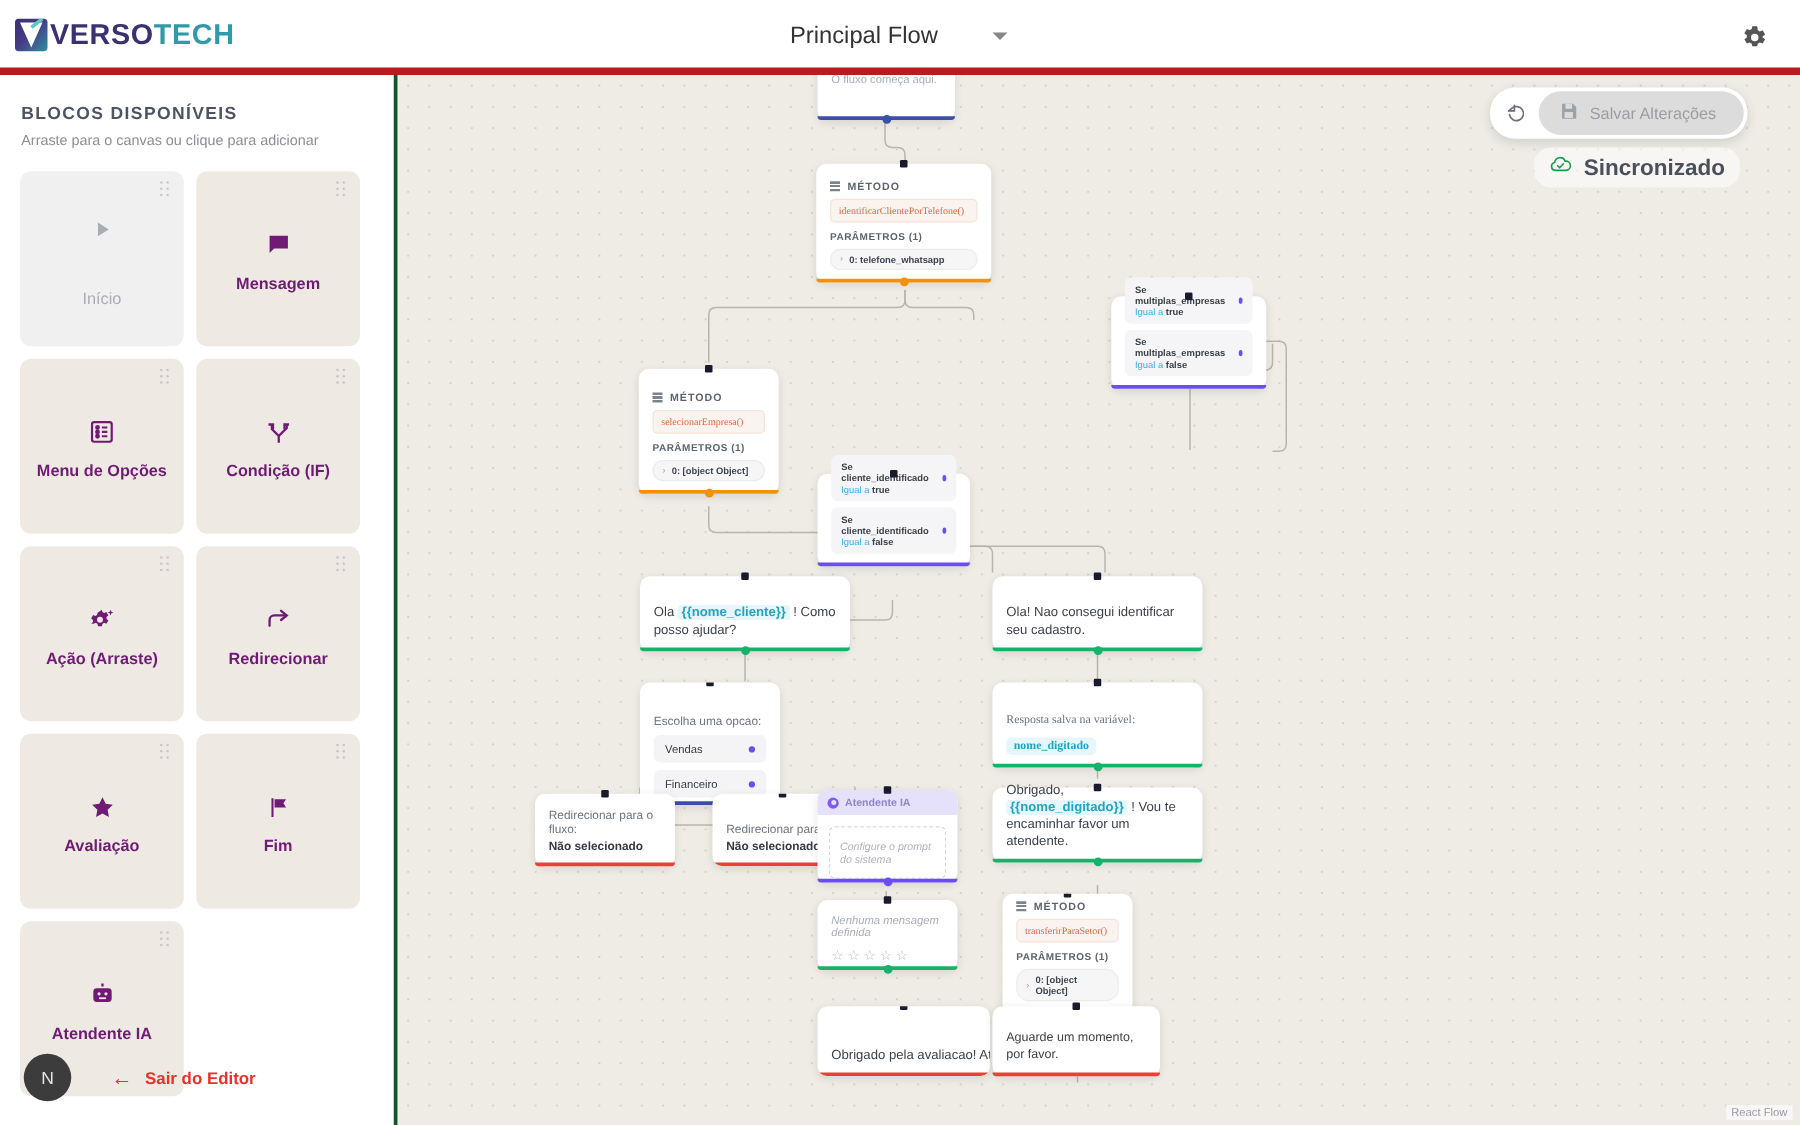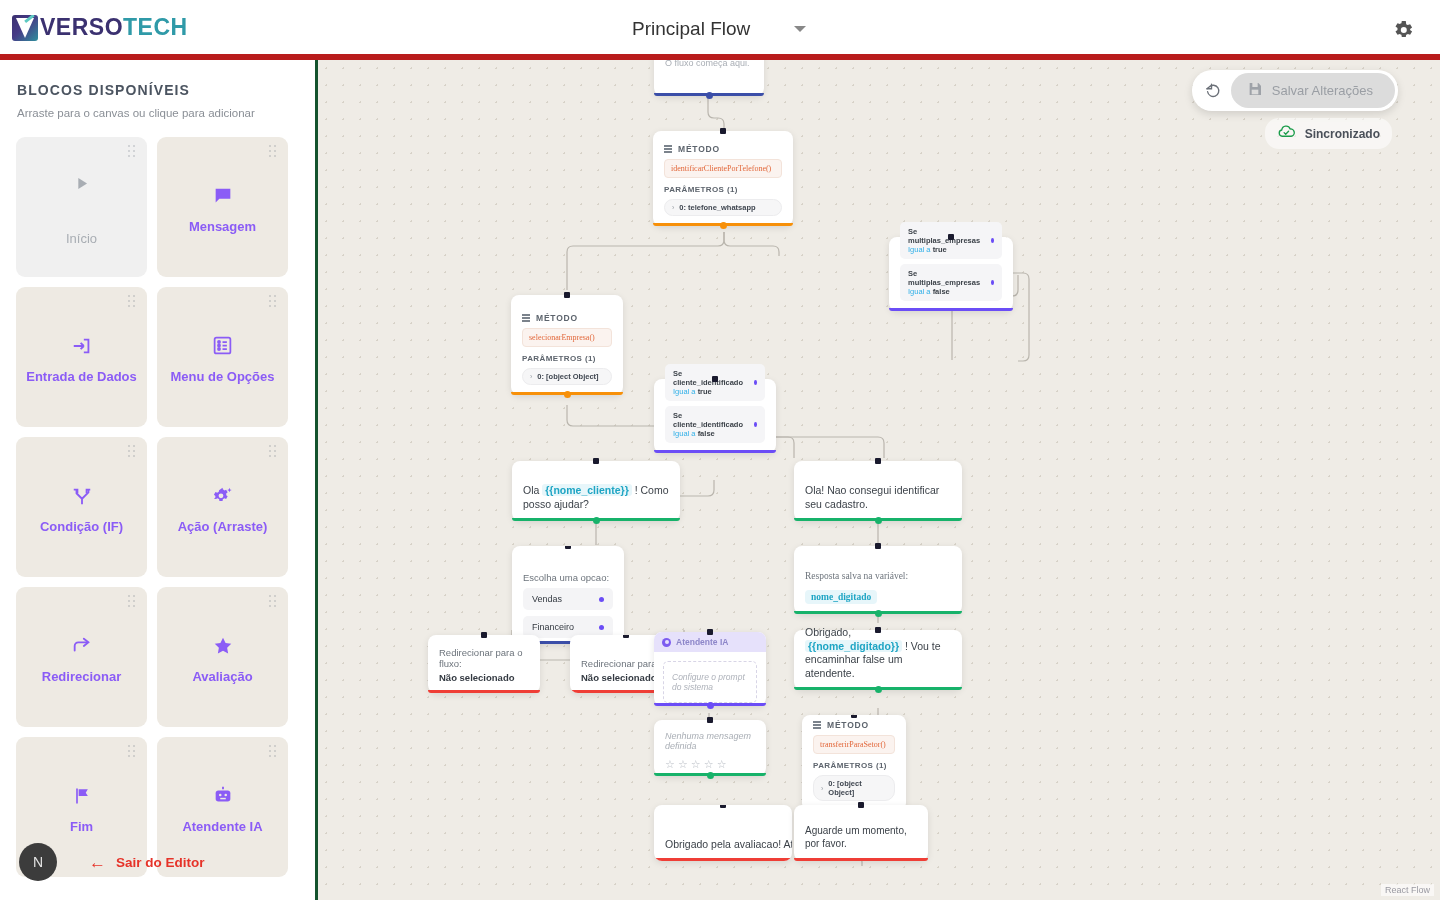--- a/index.html
+++ b/index.html
@@ -53,21 +53,21 @@
     position: absolute; top: 60px; left: 0; width: 318px; height: 840px;
     background: #ffffff; border-right: 3px solid #14532d; z-index: 30;
   }
   .side-title { font-size: 14px; font-weight: 700; letter-spacing: 1.1px; color: #4b5460; padding: 22px 0 0 17px; }
   .side-sub { font-size: 11.5px; color: #8a8f96; padding: 9px 0 0 17px; }
 
   .blocks { display: grid; grid-template-columns: 131px 131px; gap: 10px 10px; padding: 18px 0 0 16px; }
   .block {
     position: relative; height: 140px; border-radius: 9px; background: #eeeae3;
     display: flex; flex-direction: column; align-items: center; justify-content: center;
-    cursor: grab; color: #8b5cf6; user-select: none;
+    cursor: grab; color: #701a75; user-select: none;
   }
   .block.disabled { background: #f0f0f0; color: #a8adb3; cursor: default; gap: 24px; }
   .block .bicon { height: 30px; display: flex; align-items: center; justify-content: center; margin-bottom: 8px; }
   .block .blabel { font-size: 13px; font-weight: 700; }
   .block.disabled .blabel { font-weight: 400; color: #a8adb3; }
   .grip { position: absolute; right: 9px; top: 8px; width: 10px; height: 14px; opacity: .35; }
   .grip i { position: absolute; width: 2px; height: 2px; background: #7b838c; border-radius: 50%; }
 
   .side-footer { position: absolute; left: 0; bottom: 0; width: 318px; height: 76px; display: flex; align-items: center; }
   .avatar {
@@ -127,21 +127,21 @@
   .ai-dot:after { content:""; position:absolute; inset:2.5px; background:#e6e1fb; border-radius:50%; }
   .ai-box { margin: 9px 9px 0 9px; border: 1px dashed #d8d5e6; border-radius: 5px; padding: 10px 8px; font-size: 8.5px; font-style: italic; color: #aeb2ba; }
 
   .stars { display: flex; gap: 5px; margin-top: 7px; color: #b9bec5; font-size: 11px; }
 
   
   .save-wrap { position: absolute; right: 42px; top: 10px; display: flex; align-items: center; background: #fff; border-radius: 20px; box-shadow: 0 3px 9px rgba(0,0,0,.13); padding: 3px; z-index: 20; }
   .undo-btn { width: 36px; height: 34px; display: flex; align-items: center; justify-content: center; color: #6b7078; cursor: pointer; }
   .save-btn { display: flex; align-items: center; gap: 9px; background: #dcdcdc; color: #9a9ea4; border-radius: 18px; padding: 8px 22px 8px 16px; font-size: 13px; cursor: default; }
   .sync { position: absolute; right: 48px; top: 58px; display: flex; align-items: center; gap: 9px; background: rgba(255,255,255,.55); border-radius: 14px; padding: 4px 12px; z-index: 20; }
-  .sync .txt { font-size: 12px; font-weight: 700; color: #4a5059; }
+  .sync .txt { font-size: 18px; font-weight: 700; color: #4a5059; }
   .reactflow { position: absolute; right: 6px; bottom: 4px; font-size: 9px; color: #9a9aa2; background: rgba(255,255,255,.6); padding: 1px 4px; }
 </style>
 </head>
 <body>
 
 <div id="app">
 
   <div class="topbar">
     <div class="logo-wrap">
       <div class="logo-mark"></div>
@@ -195,37 +195,20 @@
             <i style="left:5px;top:10px"></i>
           </span>
         <span class="bicon">
             <svg width="22" height="22" viewBox="0 0 24 24" fill="currentColor">
               <path d="M4 4h16v11H8l-4 4z"></path>
             </svg>
           </span>
         <span class="blabel">Mensagem</span>
       </div>
 
-      <div class="block">
-        <span class="grip">
-            <i style="left:0;top:0"></i>
-            <i style="left:5px;top:0"></i>
-            <i style="left:0;top:5px"></i>
-            <i style="left:5px;top:5px"></i>
-            <i style="left:0;top:10px"></i>
-            <i style="left:5px;top:10px"></i>
-          </span>
-        <span class="bicon">
-            <svg width="22" height="22" viewBox="0 0 24 24" fill="none" stroke="currentColor" stroke-width="2">
-              <path d="M14 5h5v14h-5"></path>
-              <path d="M3 12h11m0 0l-3.5-3.5M14 12l-3.5 3.5"></path>
-            </svg>
-          </span>
-        <span class="blabel">Entrada de Dados</span>
-      </div>
 
       <div class="block">
         <span class="grip">
             <i style="left:0;top:0"></i>
             <i style="left:5px;top:0"></i>
             <i style="left:0;top:5px"></i>
             <i style="left:5px;top:5px"></i>
             <i style="left:0;top:10px"></i>
             <i style="left:5px;top:10px"></i>
           </span>
@@ -552,21 +535,21 @@
       <div class="bar green"></div>
       <div class="dot-b green"></div>
     </div>
 
     <div class="node" style="left:476px; top:570px; width:168px; height:60px;">
       <div class="dot-t"></div>
       <div class="node-pad">
         <div class="msg-text">
           <span>Obrigado,</span>
           <span class="varchip">{{nome_digitado}}</span>
-          <span>! Vou te encaminhar false um atendente.</span>
+          <span>! Vou te encaminhar favor um atendente.</span>
         </div>
       </div>
       <div class="bar green"></div>
       <div class="dot-b green"></div>
     </div>
 
     <div class="node" style="left:484px; top:655px; width:104px; height:96px; overflow:hidden;">
       <div class="dot-t"></div>
       <div class="node-pad">
         <div class="m-head">

